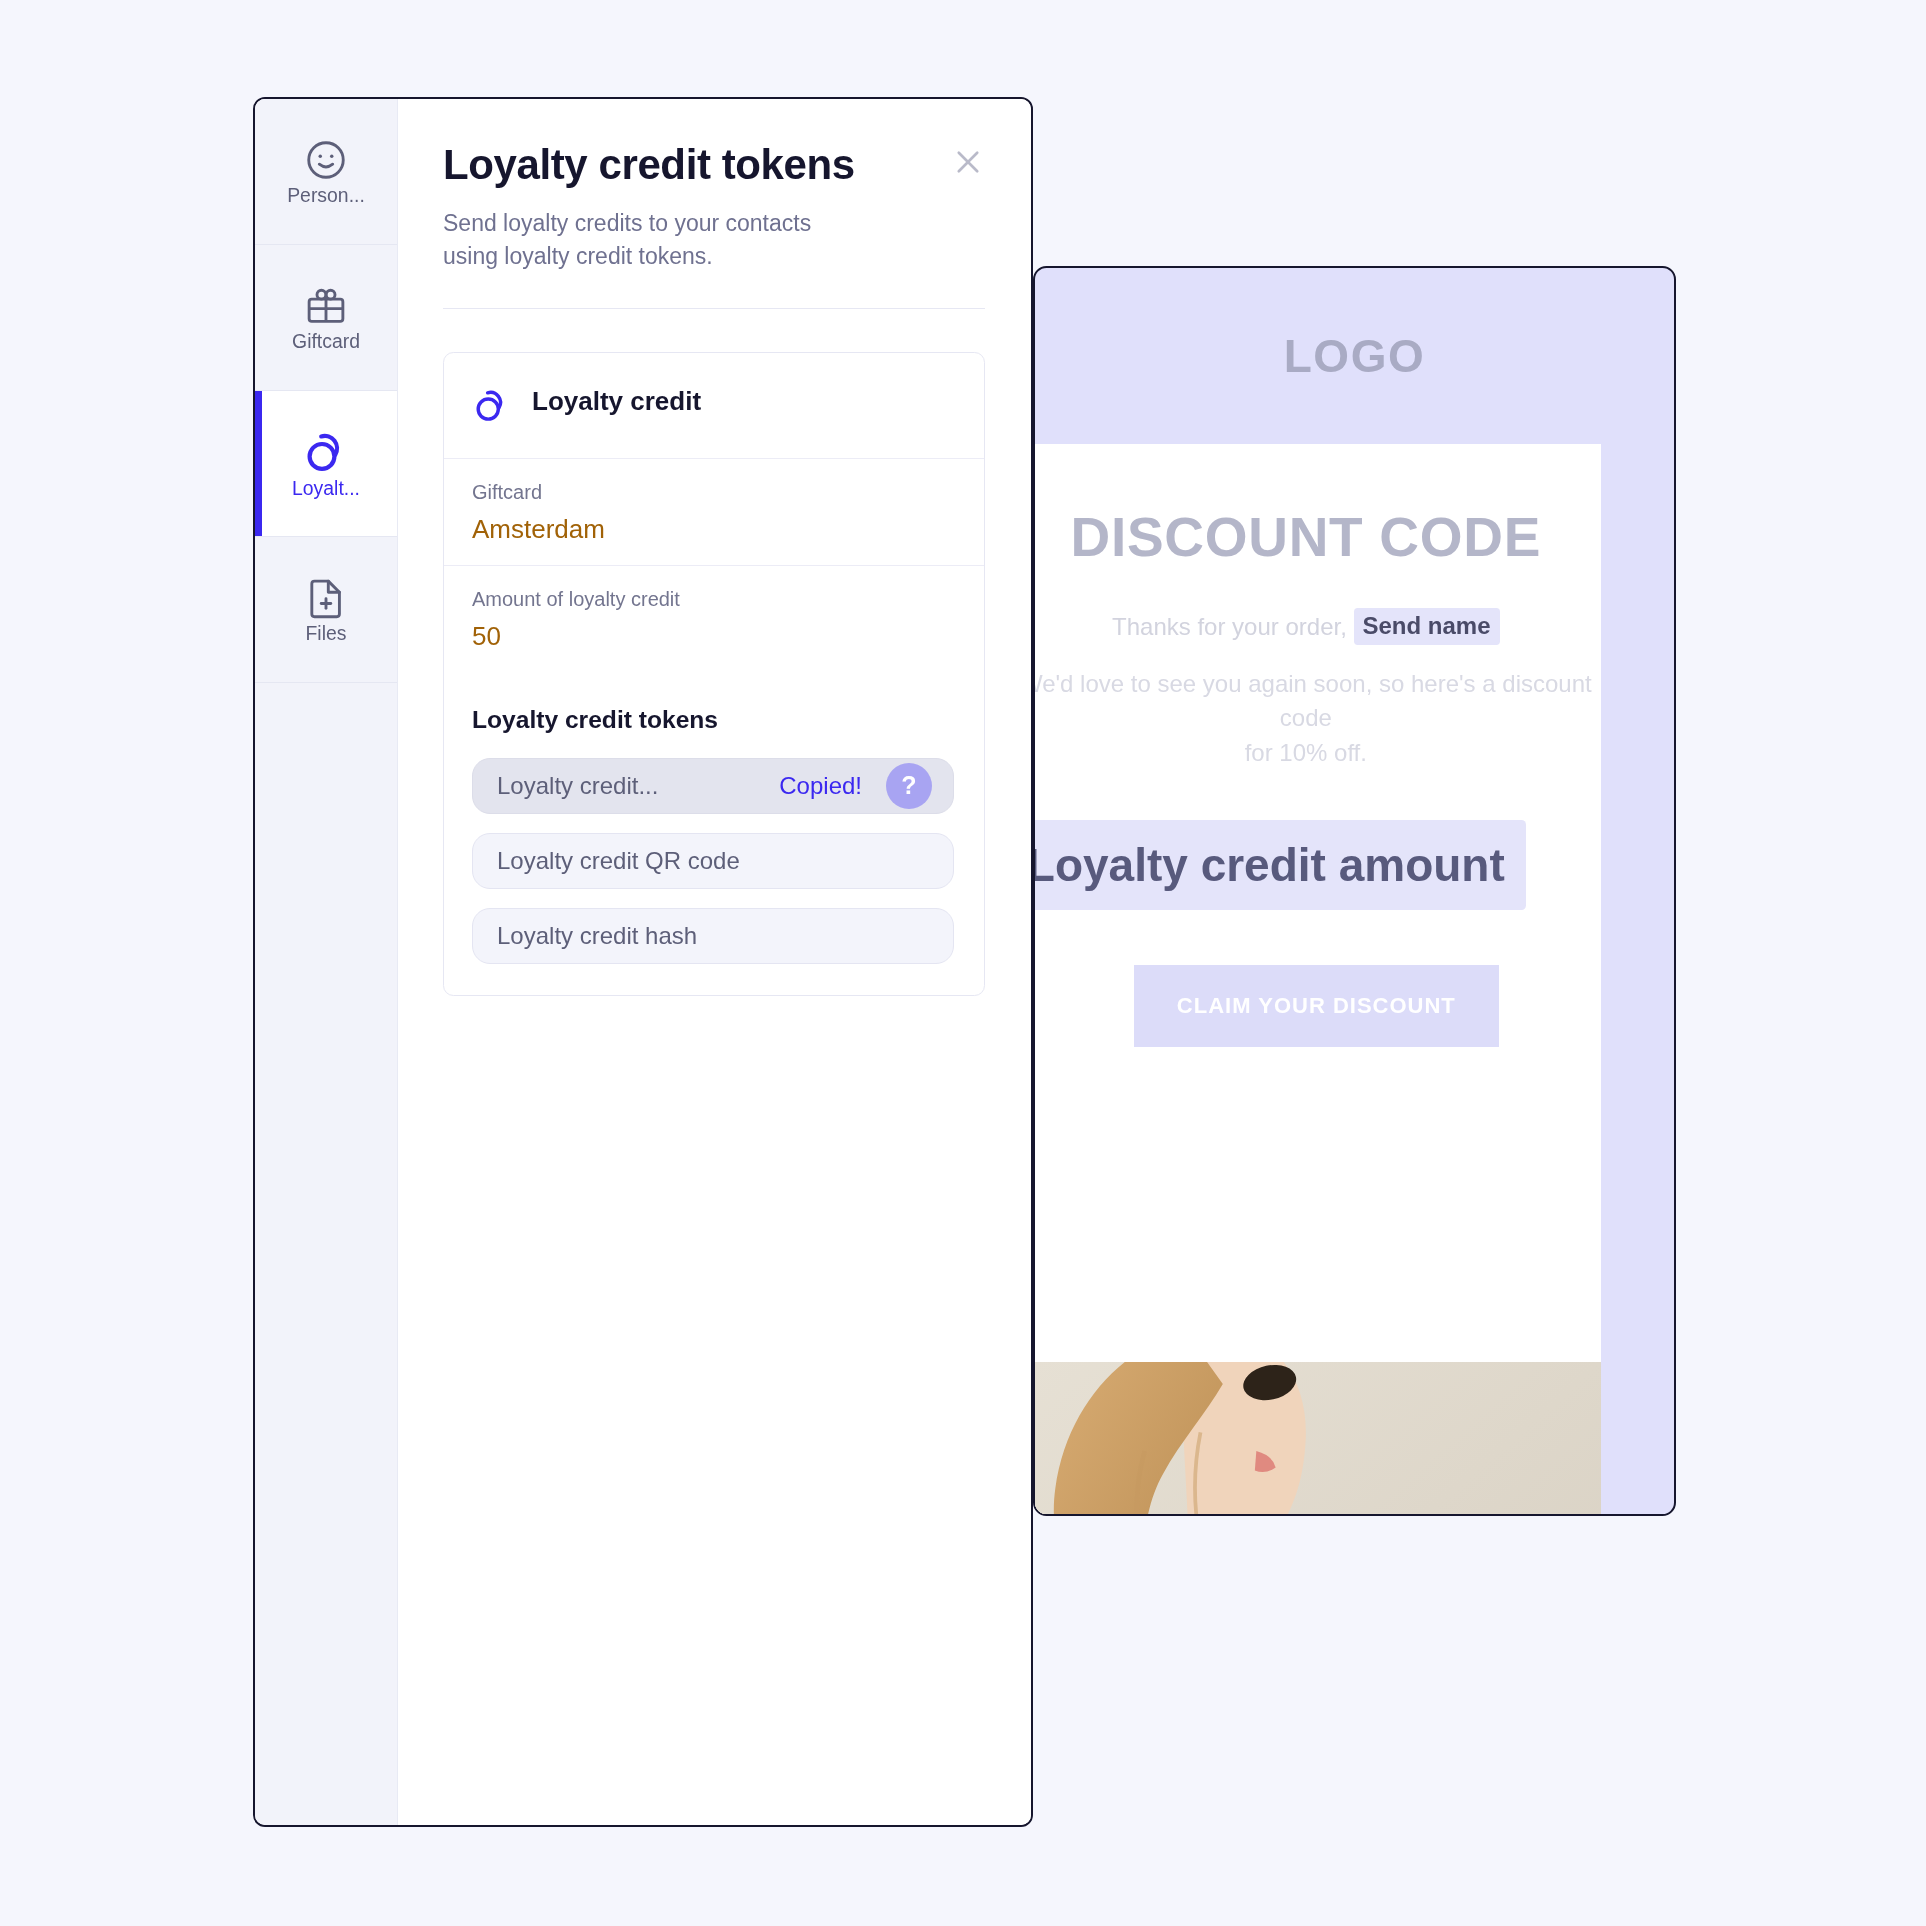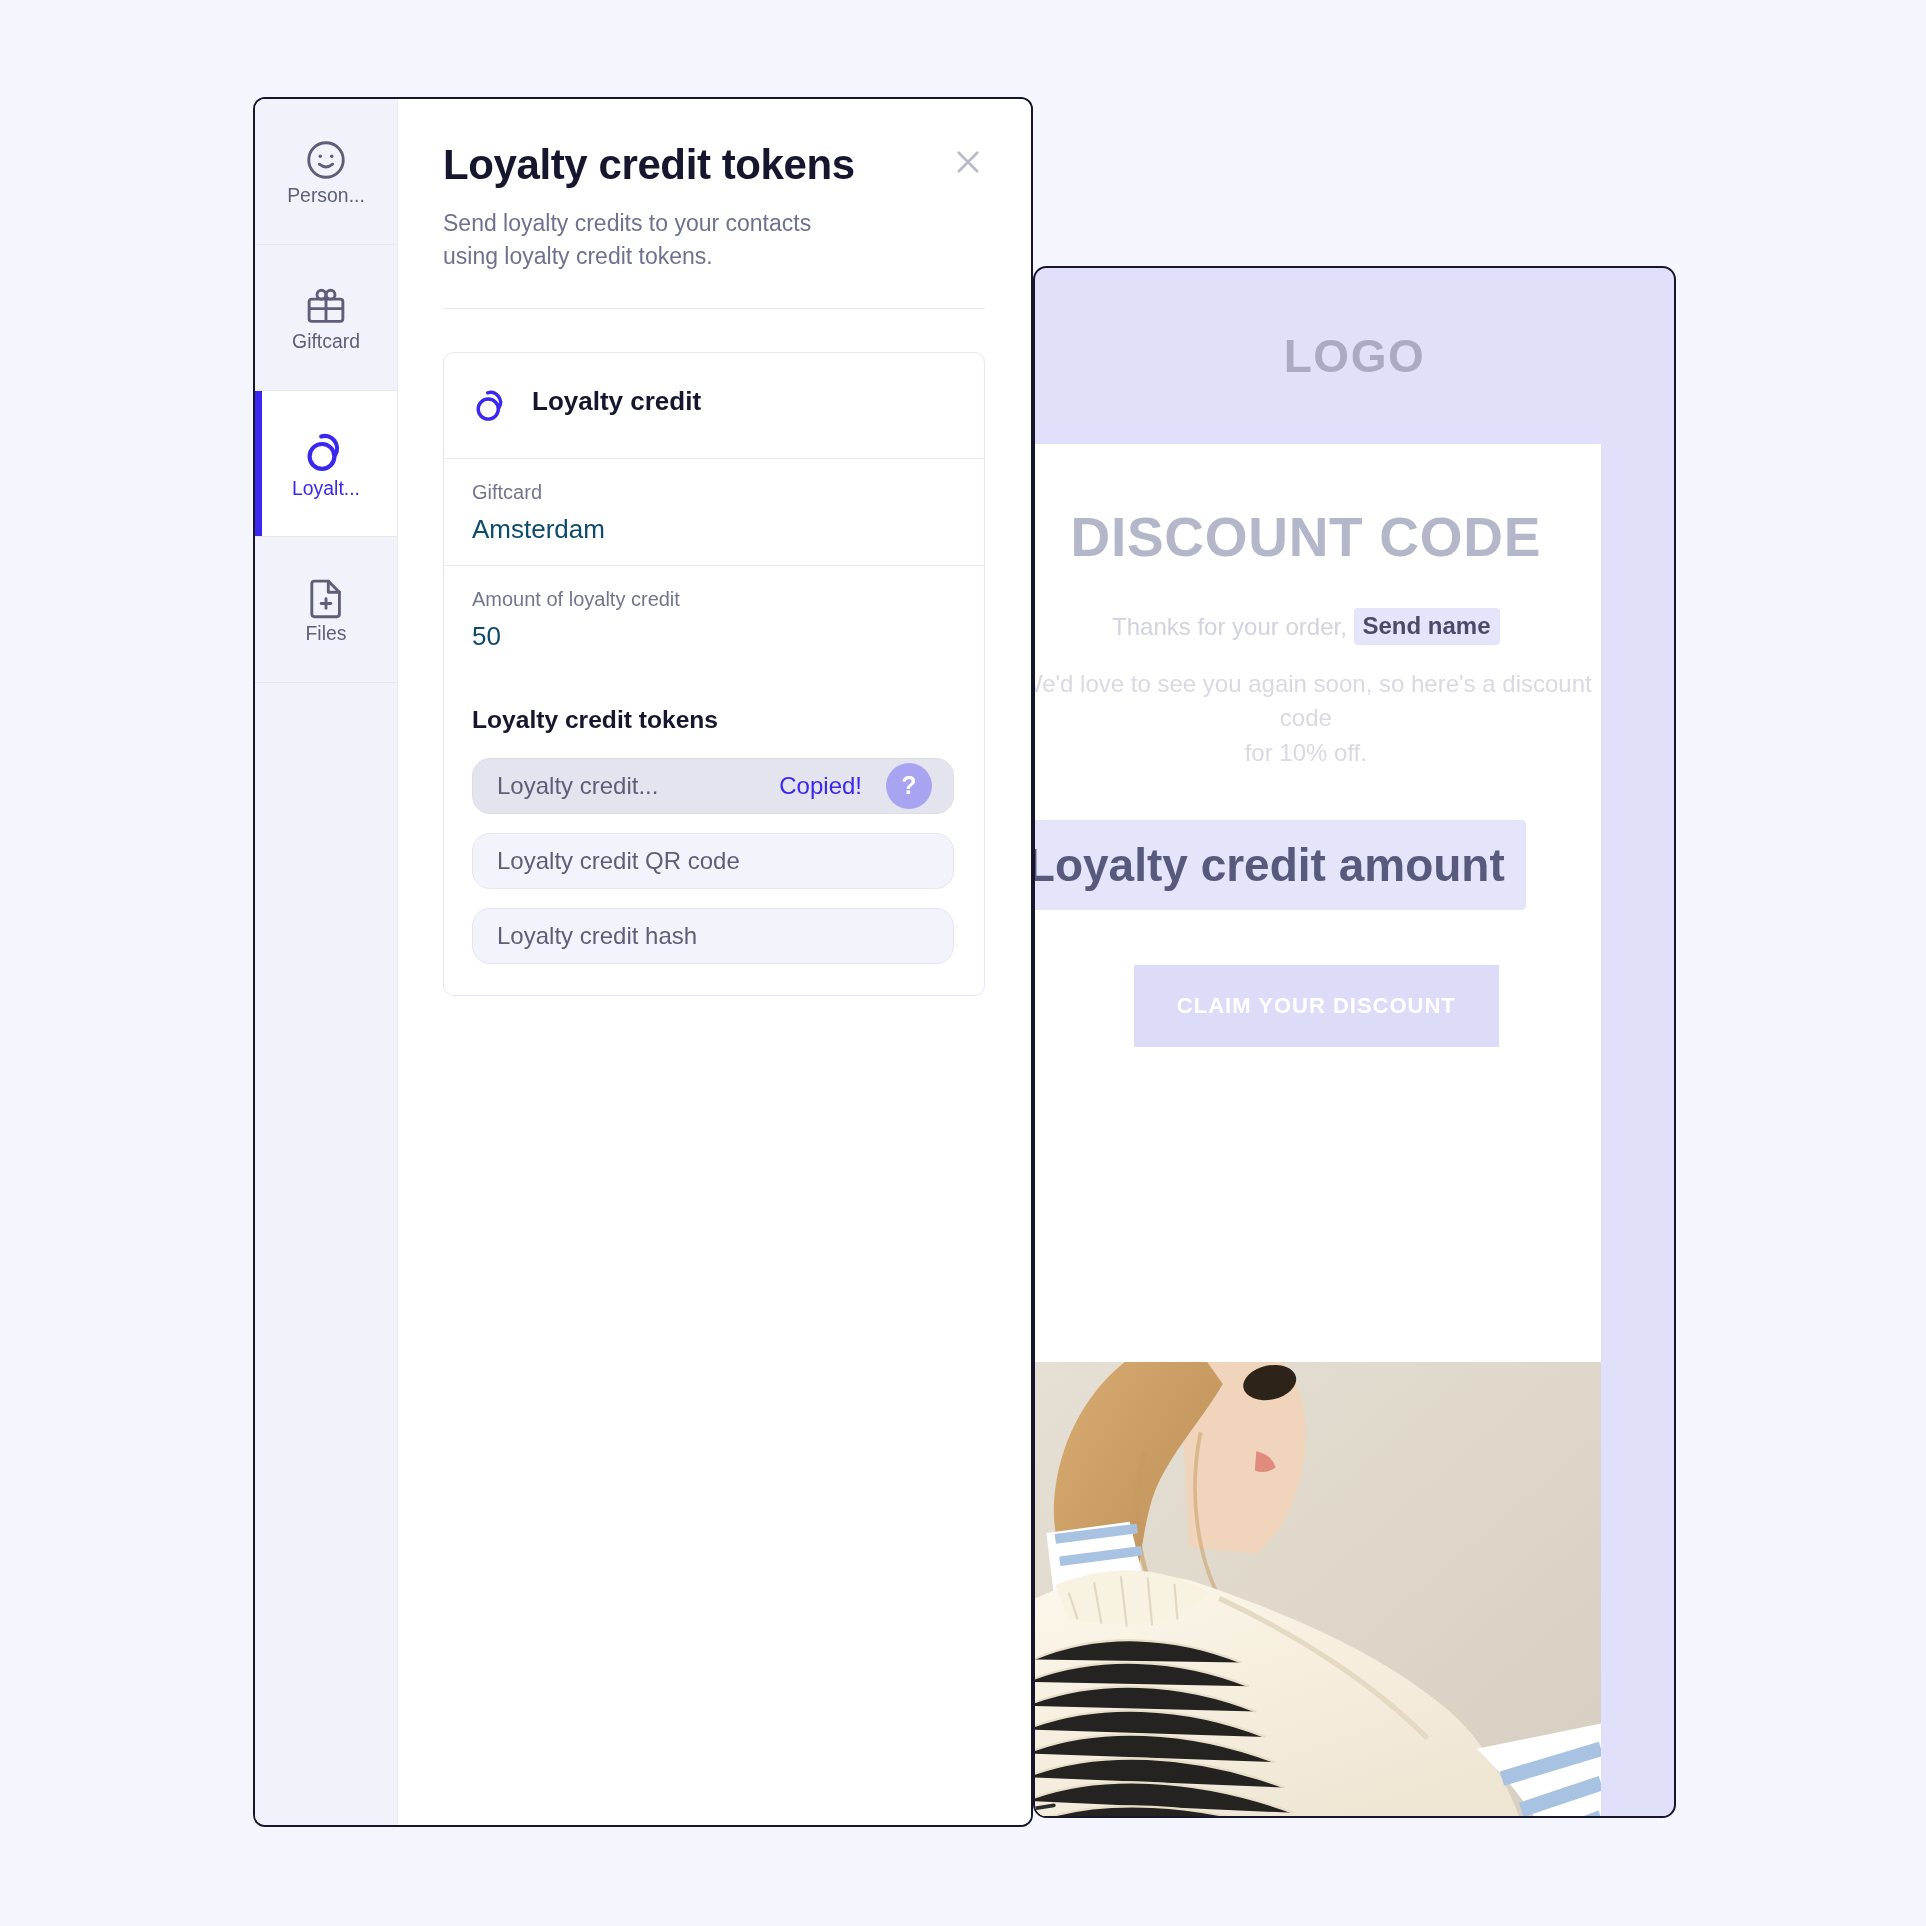--- a/index.html
+++ b/index.html
@@ -6,21 +6,21 @@
   html,body { width:1926px; height:1926px; }
   body {
     background:#f5f6fd;
     font-family:"Liberation Sans", sans-serif;
     position:relative;
     overflow:hidden;
   }
 
   
   #email-panel{
-    position:absolute; left:1033px; top:266px; width:643px; height:1552px;
+    position:absolute; left:1033px; top:266px; width:643px; height:1250px;
     background:#e0e0fb; border:2.2px solid #16162e; border-radius:13.4px;
     overflow:hidden;
   }
   #email-logo{
     text-align:center; color:#a9abc4; font-weight:bold;
     font-size:46px; letter-spacing:1.5px; padding-top:61px;
   }
   #email-card{
     position:absolute; left:-2.2px; top:176px; width:568px; background:#ffffff;
     padding:63px 0 0 0; height:1116px;
@@ -95,21 +95,21 @@
 
   
   #credit-card{
     margin-top:43px; border:0.7px solid #e6e7f3; border-radius:10.4px;
     padding:0 0 31px 0;
   }
   #credit-head{ display:flex; align-items:flex-start; gap:21px; padding:33px 30px 30px 28px; }
   #credit-head .name{ font-size:26px; font-weight:bold; color:#16162e; }
   .field-row{ border-top:0.7px solid #ececf6; padding:22px 30px 19.4px 28px; }
   .field-row .k{ font-size:20px; color:#73758f; }
-  .field-row .v{ font-size:26px; color:#0c4a6e; margin-top:10.4px; }
+  .field-row .v{ font-size:26px; color:#a16207; margin-top:10.4px; }
 
   
   #tokens-title{ font-size:24.6px; font-weight:bold; color:#16162e;
                  padding:34px 30px 0 28px; }
   #token-list{ padding:24px 30px 0 28px; display:flex; flex-direction:column; gap:19.4px; }
   .token{
     border:0.7px solid #e4e5f2; border-radius:18px; background:#f3f4fb;
     height:56px; display:flex; align-items:center; padding:0 21px 0 24px;
   }
   .token .t-label{ font-size:24px; color:#5d5f79; }

